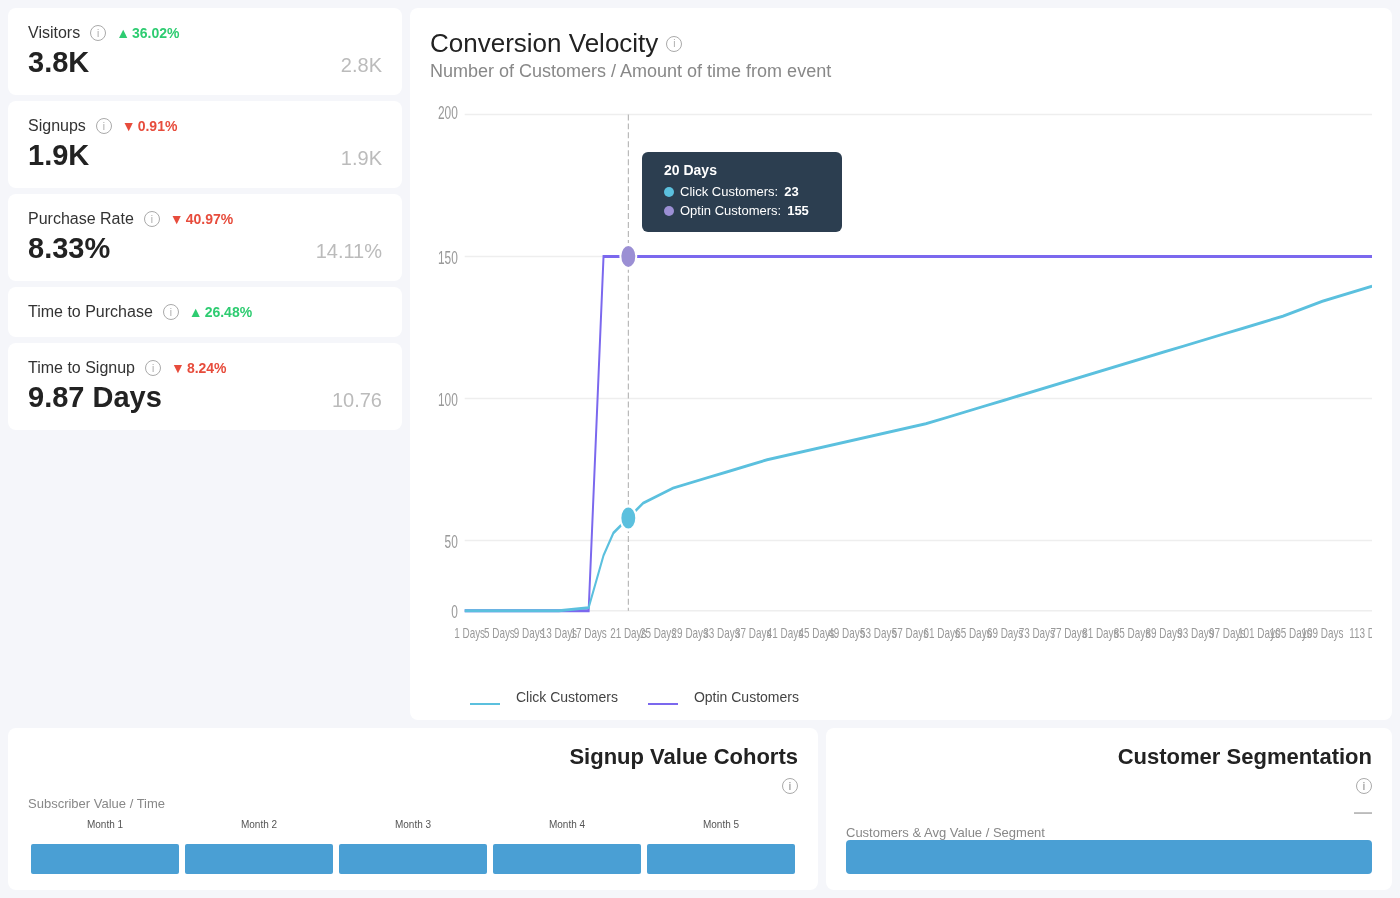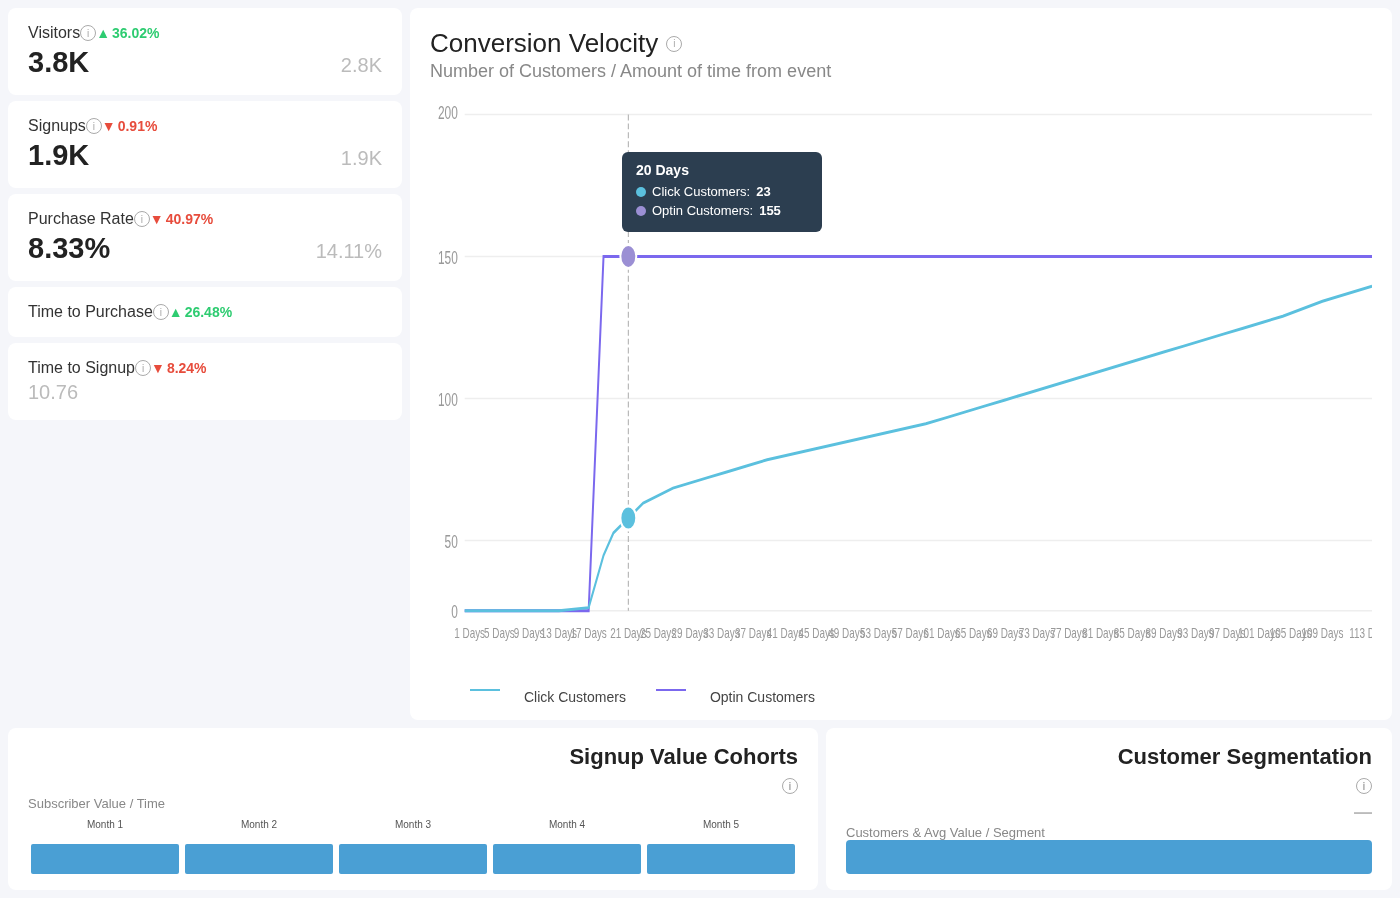--- a/index.html
+++ b/index.html
@@ -35,21 +35,21 @@
       border-radius: 8px;
       padding: 16px 20px;
       display: flex;
       flex-direction: column;
       gap: 4px;
     }
 
     .metric-header {
       display: flex;
       align-items: center;
-      gap: 0;
+      gap: 10px;
     }
 
     .metric-title {
       font-size: 16px;
       color: #333;
       font-weight: 400;
     }
 
     .info-icon {
       width: 16px;
@@ -131,42 +131,42 @@
     }
 
     .chart-legend {
       display: flex;
       gap: 30px;
       padding: 10px 0 5px 40px;
     }
 
     .legend-item {
       display: flex;
-      align-items: flex-start;
-      gap: 24px;
+      align-items: flex-end;
+      gap: 16px;
       font-size: 14px;
       color: #444;
       margin-top: 19px;
     }
 
     .legend-line {
       width: 30px;
       height: 2px;
     }
 
     
     .tooltip {
       position: absolute;
       background: #2c3e50;
       color: #fff;
       border-radius: 6px;
-      padding: 10px 14px;
+      padding: 10px 22px;
       font-size: 13px;
       top: 60px;
-      left: 192px;
+      left: 212px;
       min-width: 200px;
       z-index: 10;
     }
 
     .tooltip-title {
       font-weight: 700;
       margin-bottom: 6px;
       font-size: 14px;
     }
 
@@ -327,20 +327,21 @@
         <span class="metric-change change-up arrow-up">26.48%</span>
       </div>
     </div>
       <div class="metric-card">
       <div class="metric-header">
         <span class="metric-title">Time to Signup</span>
         <span class="info-icon">i</span>
         <span class="metric-change change-down arrow-down">8.24%</span>
       </div>
       <div class="metric-row">
+        <span class="metric-value">9.87 Days</span>
         <span class="metric-prev">10.76</span>
       </div>
     </div>
     </div>
 
   <div class="chart-panel">
     <div class="chart-title">
       <span>Conversion Velocity</span>
       <span class="info-icon">i</span>
     </div>

